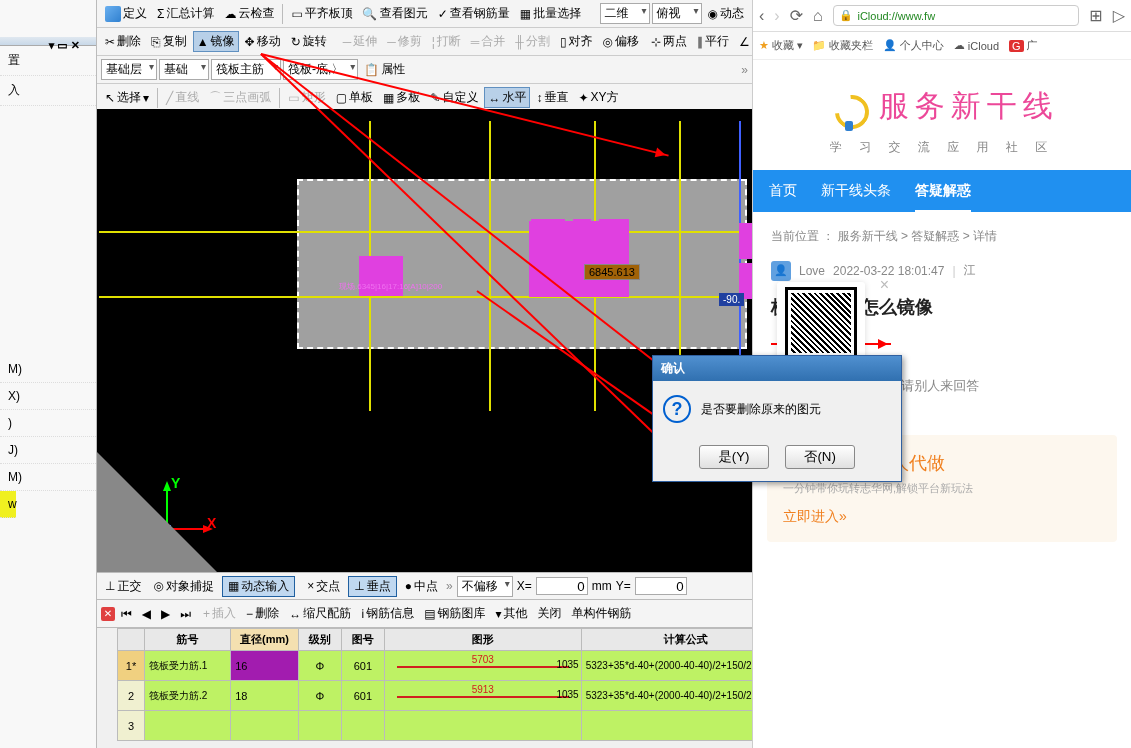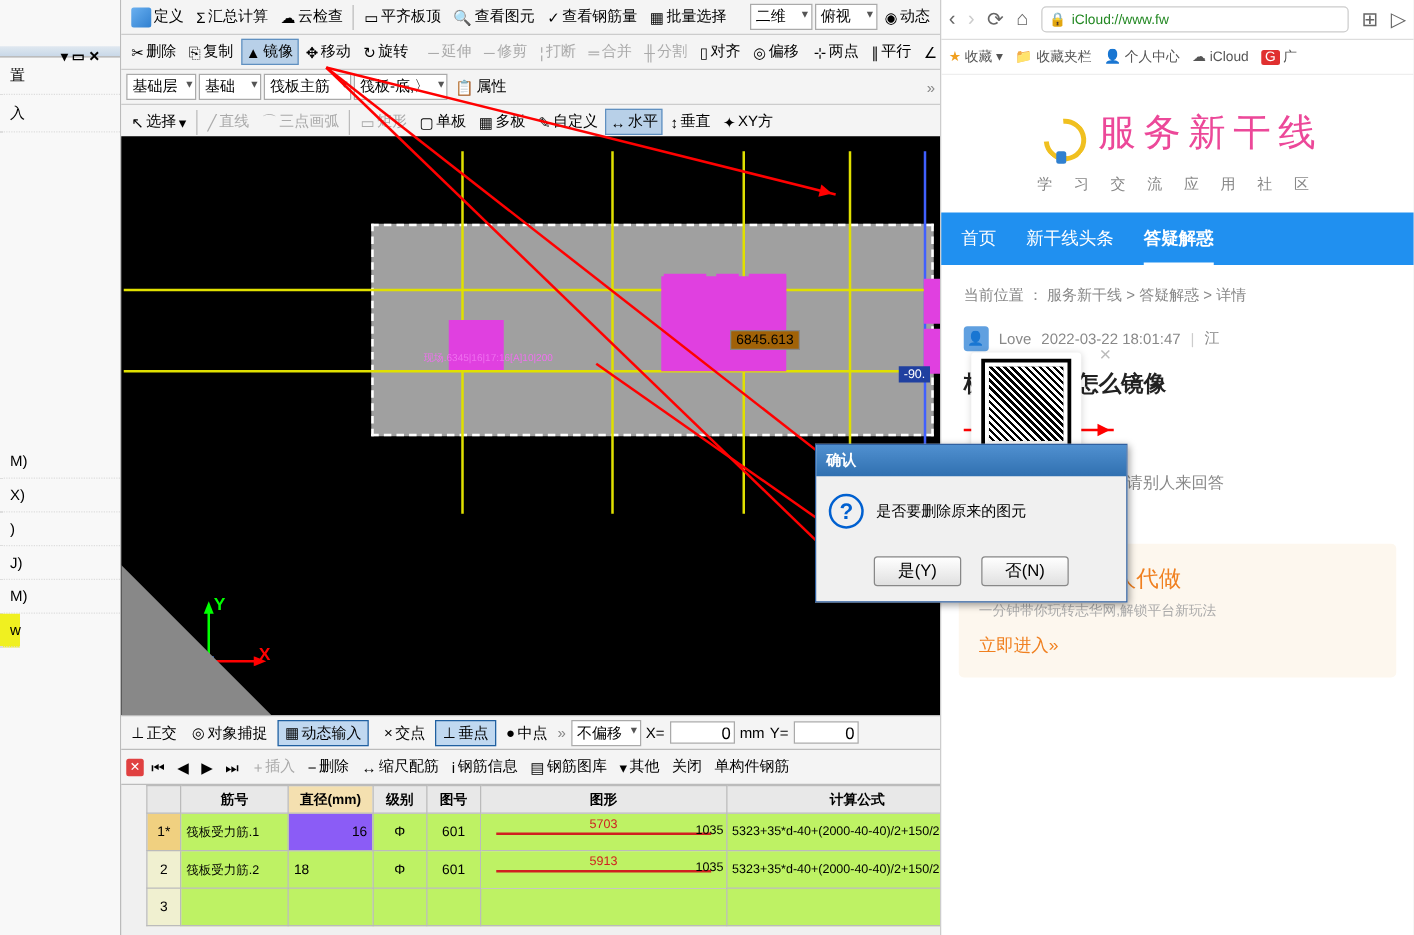--- a/index.html
+++ b/index.html
@@ -300,21 +300,21 @@
         <th class="dia-head" style="width:55px">直径(mm)</th>
         <th style="width:35px">级别</th>
         <th style="width:35px">图号</th>
         <th style="width:160px">图形</th>
         <th style="width:170px">计算公式</th>
         <th style="width:40px"></th>
       </tr>
       <tr>
         <td class="rownum sel">1*</td>
         <td style="text-align:left;font-size:10px">筏板受力筋.1</td>
-        <td style="text-align:right;background:#8b5cf6">16</td>
+        <td style="text-align:left;background:#a21caf">16</td>
         <td>Φ</td>
         <td>601</td>
         <td class="graphic-cell">
               <div class="line"></div>
               <div class="len">5703</div>
               <div class="end">1035</div>
             </td>
         <td style="text-align:left;font-size:10px">5323+35*d-40+(2000-40-40)/2+150/2</td>
         <td style="font-size:10px">净长+</td>
       </tr>

